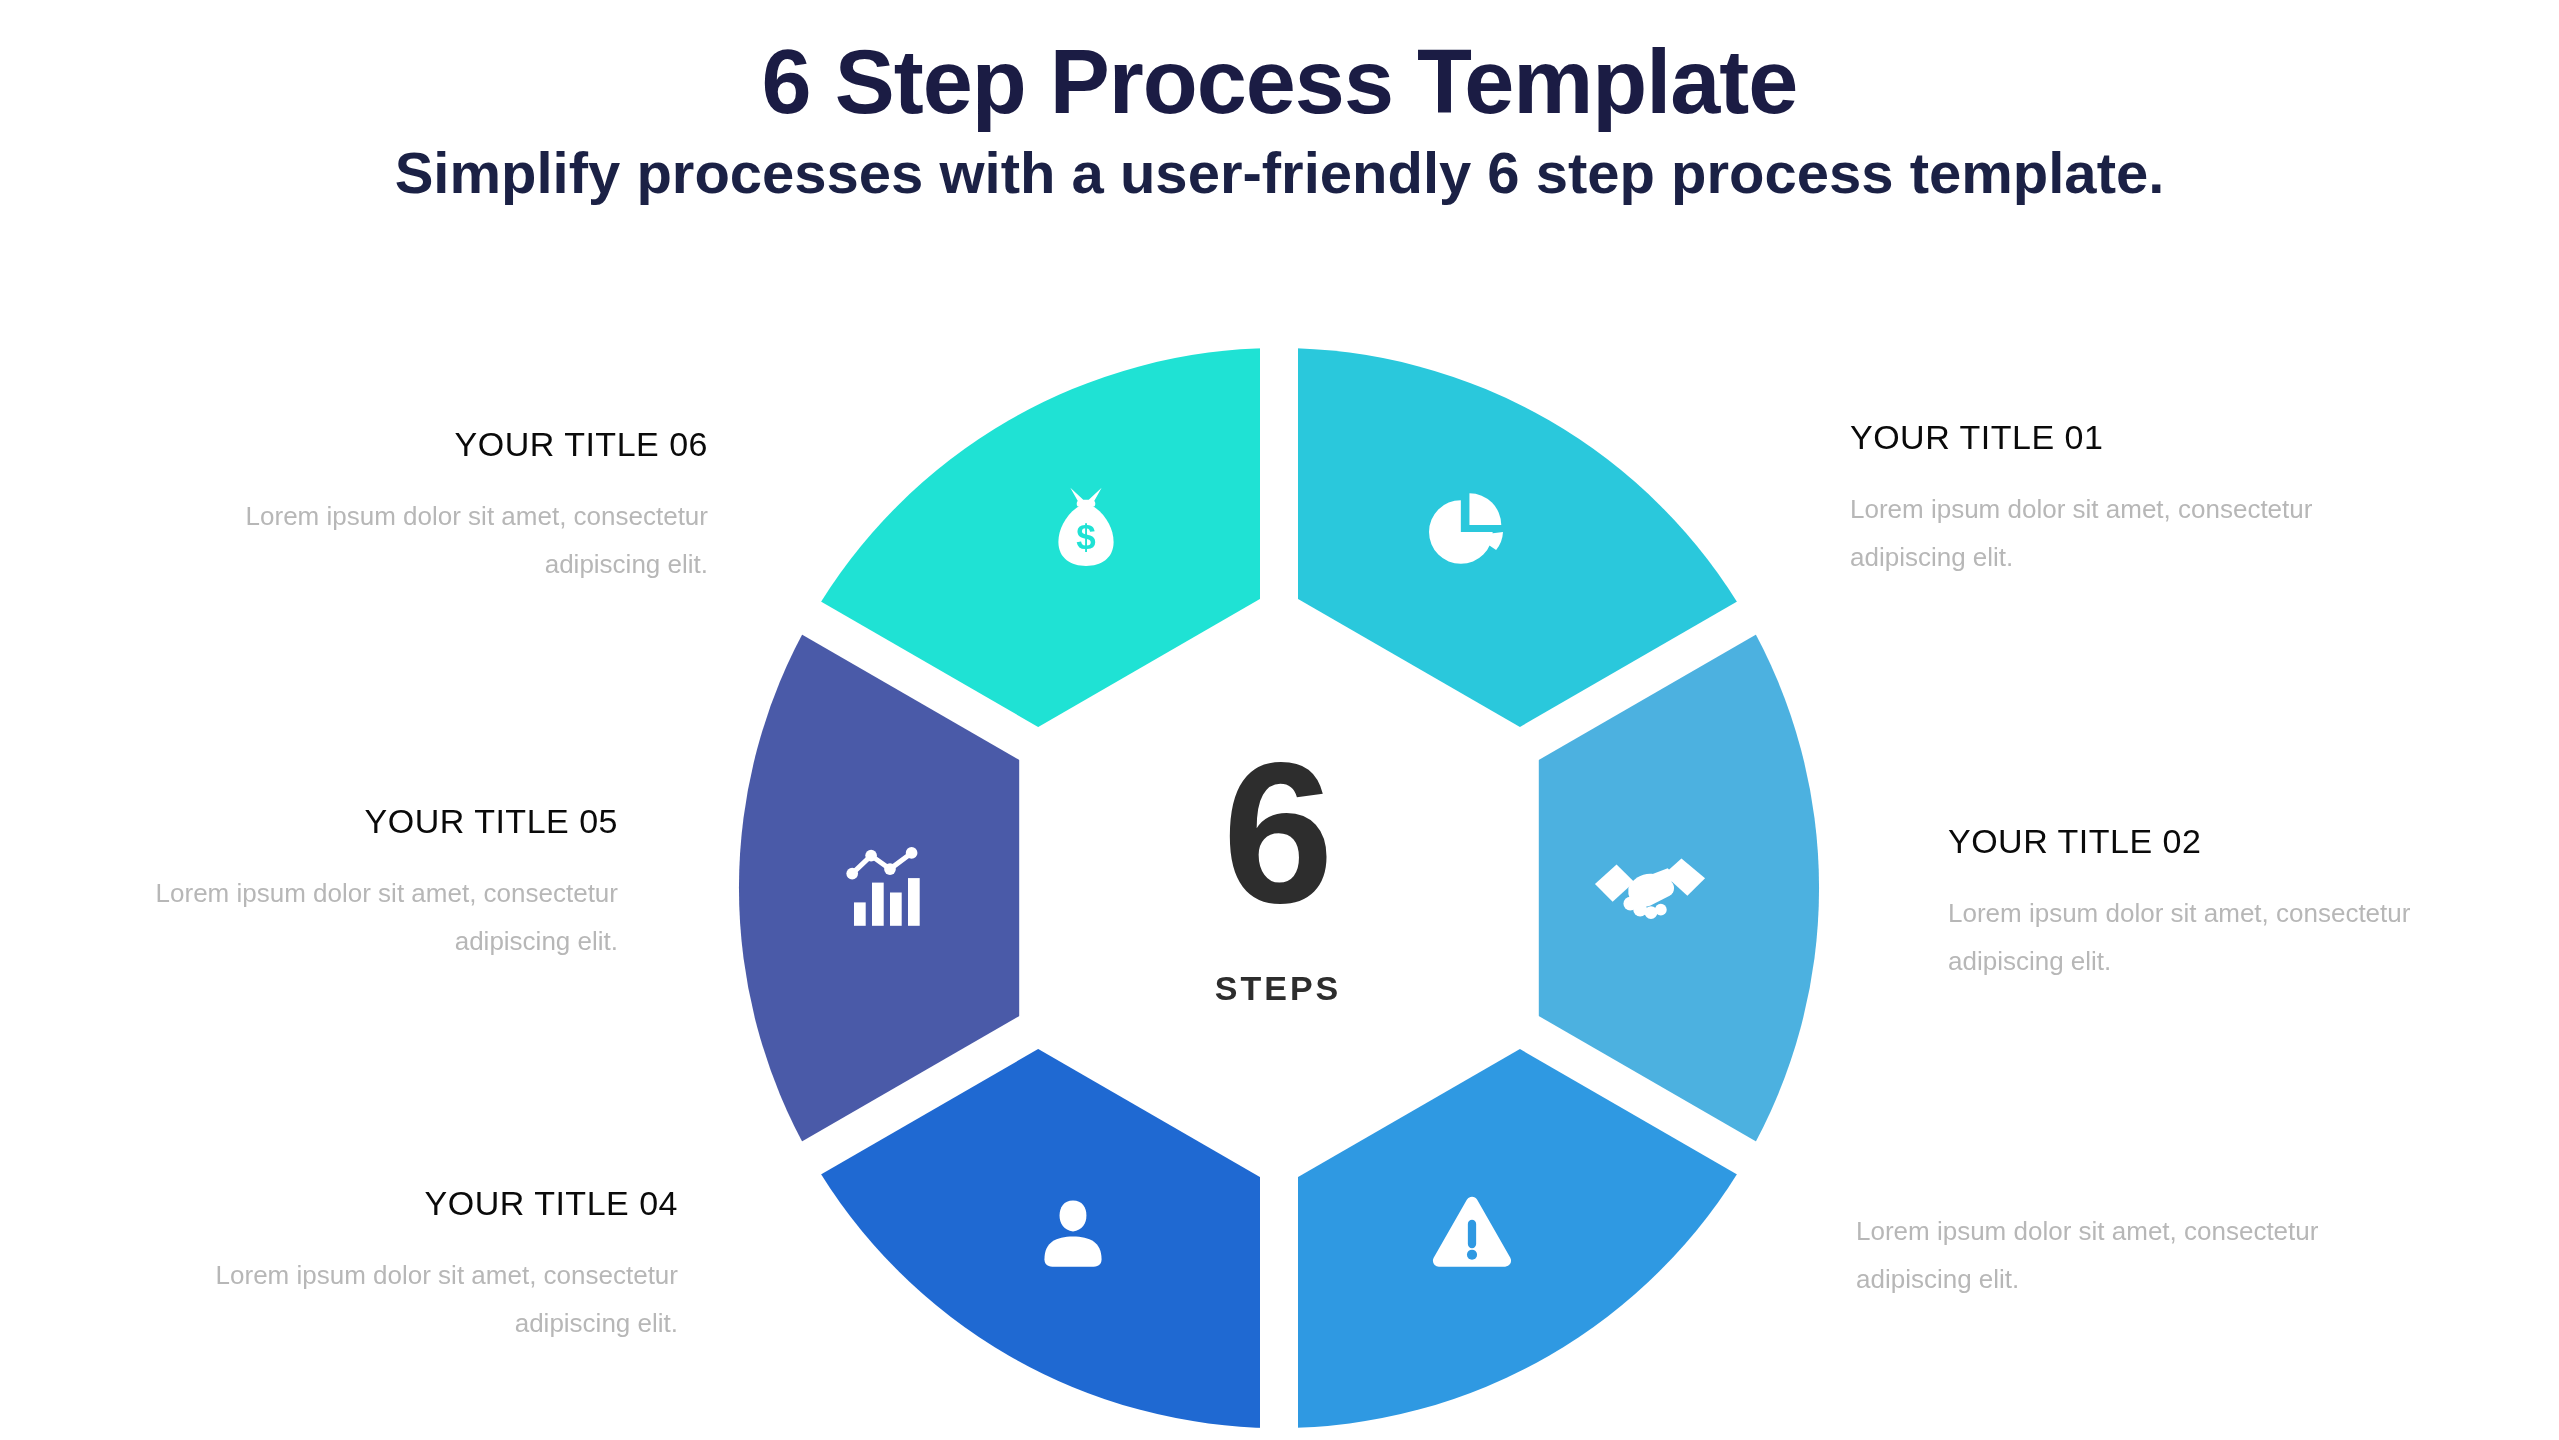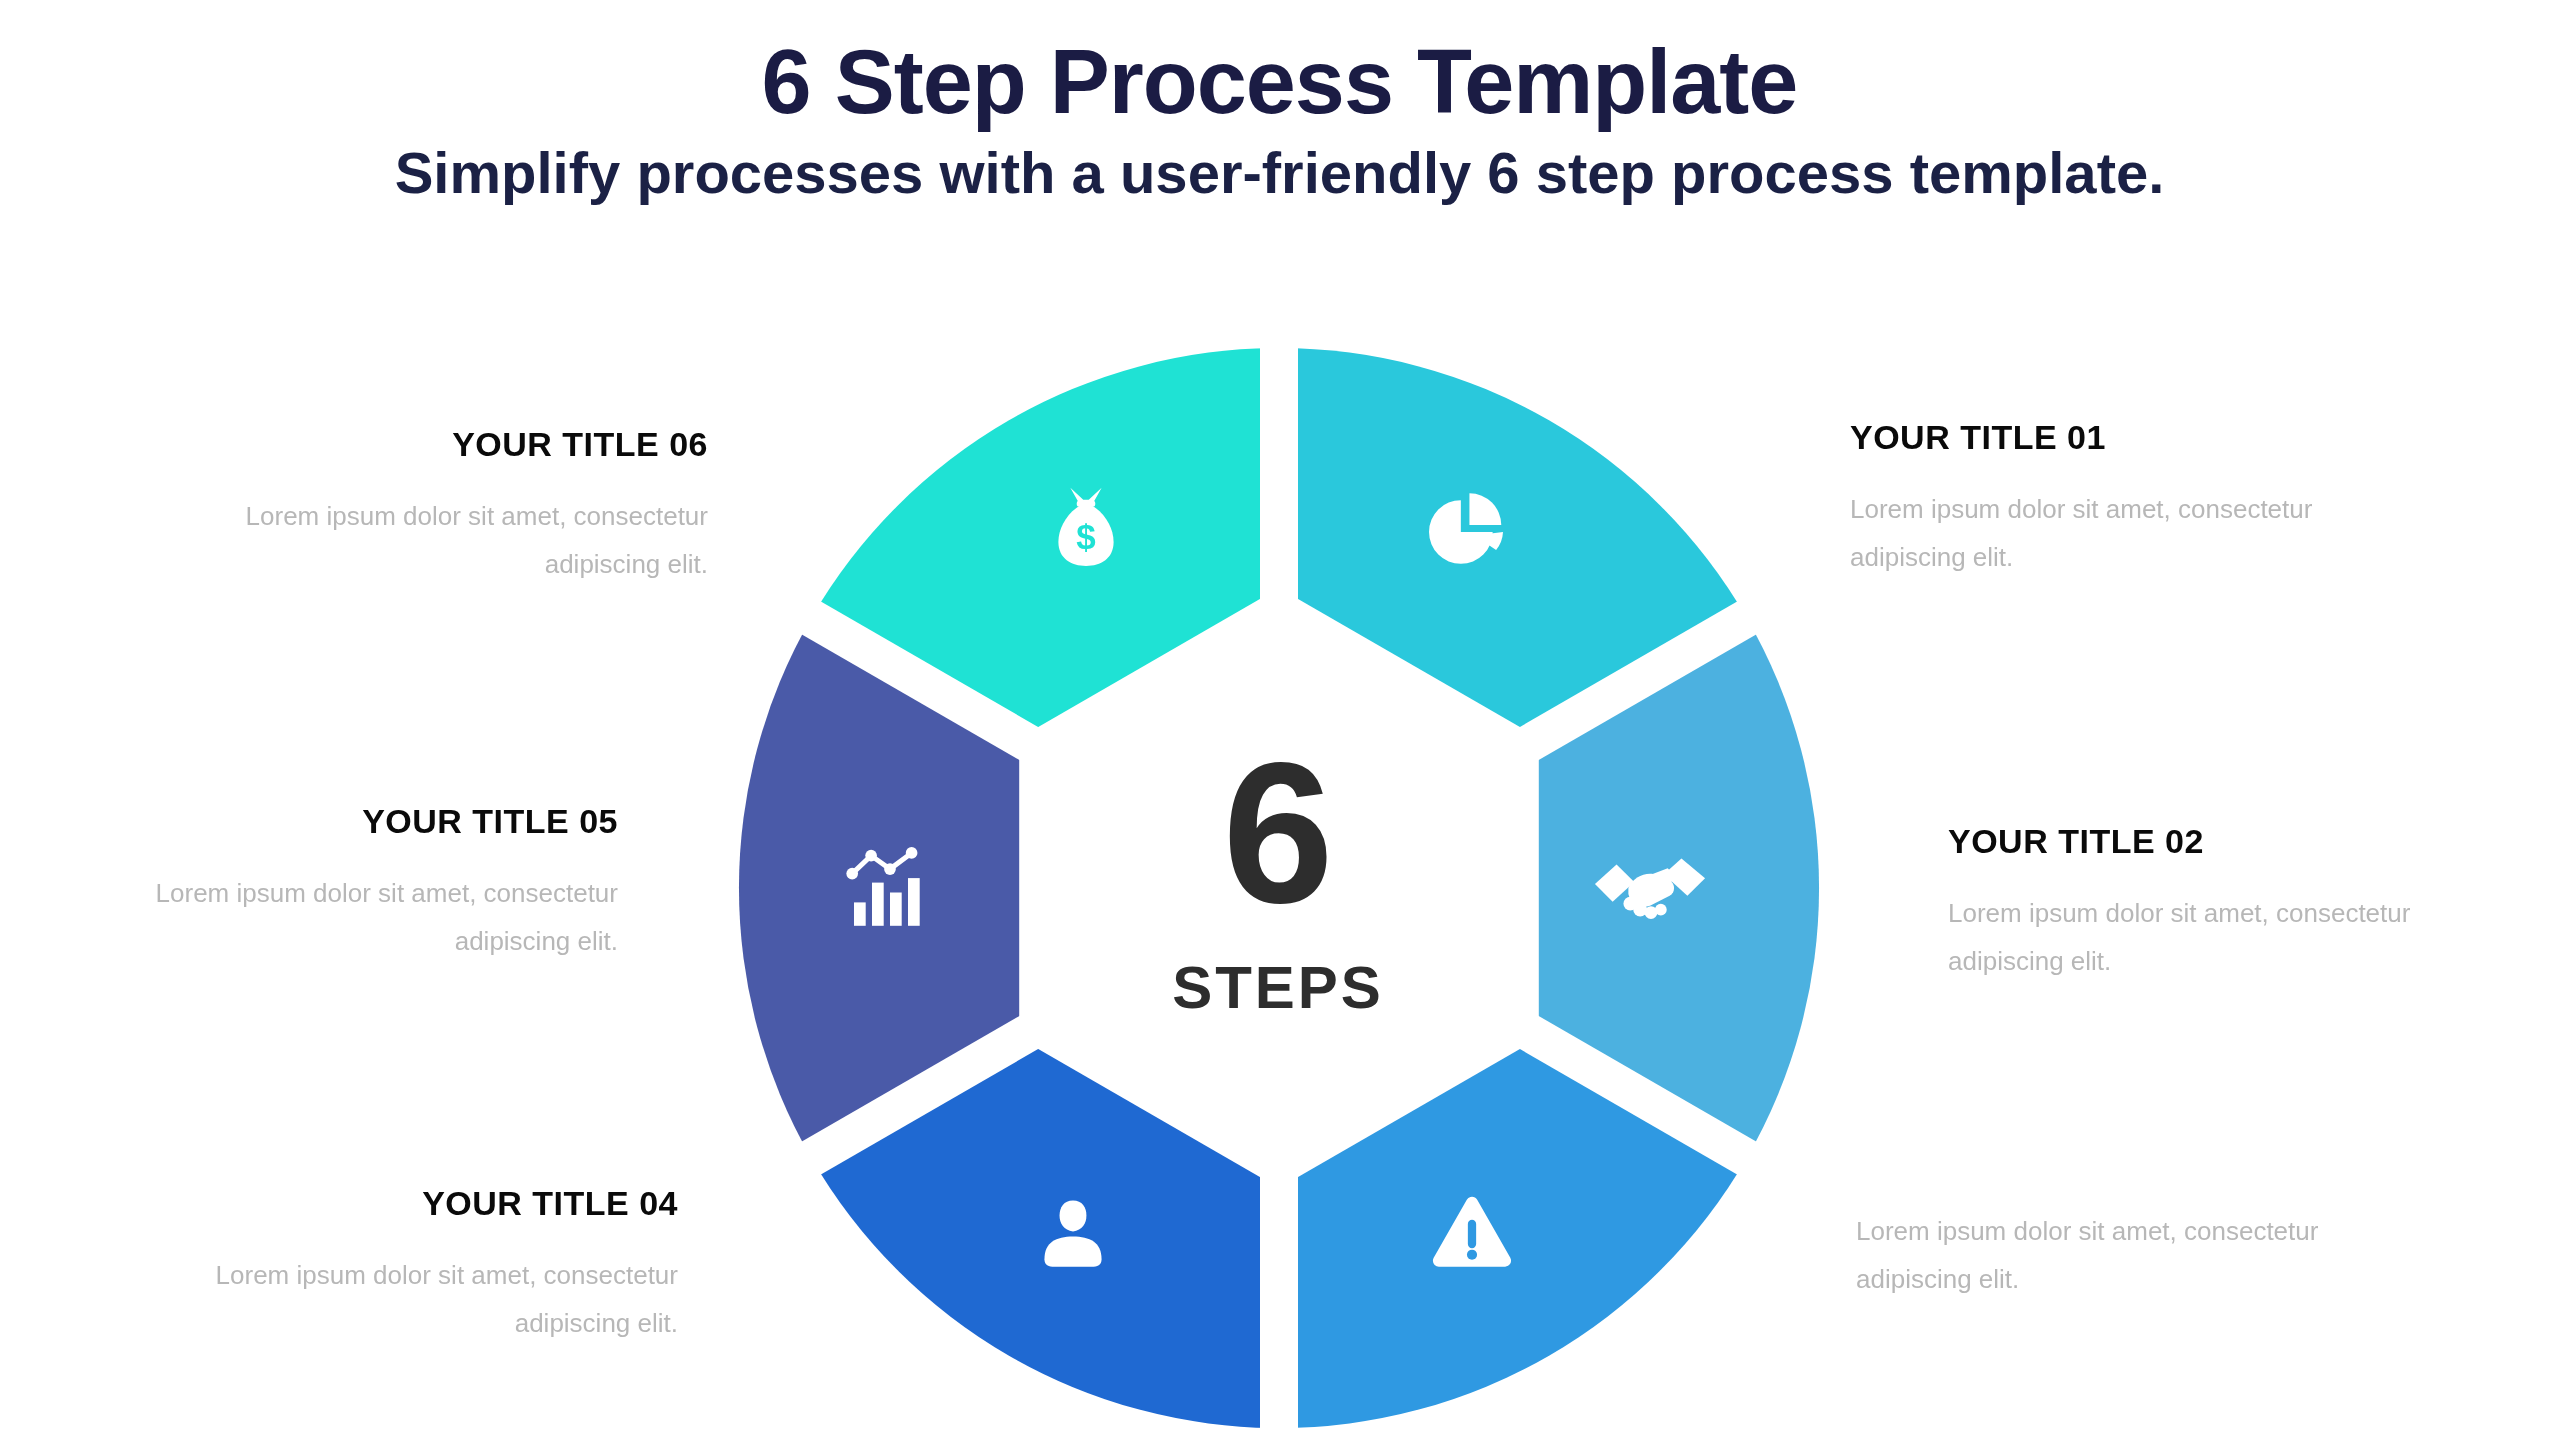--- a/index.html
+++ b/index.html
@@ -14,35 +14,35 @@
     font-size:58px;line-height:66px;font-weight:700;color:#1b2145;}
 
   
   .wheel-svg{position:absolute;left:734px;top:343px;width:1090px;height:1090px;}
   .gap-line{stroke:#fff;stroke-width:38;fill:none;}
   .center-hex{fill:#fff;}
 
   .center-text{position:absolute;left:1278px;top:733px;transform:translateX(-50%);
     text-align:center;color:#2d2d2d;}
   .center-number{font-size:200px;line-height:200px;font-weight:800;margin:0;}
-  .center-label{font-size:60px;line-height:50px;font-weight:800;letter-spacing:3px;margin:30px 0 0 0;}
+  .center-label{font-size:34px;line-height:50px;font-weight:800;letter-spacing:3px;margin:30px 0 0 0;}
 
   
   .seg-icon{position:absolute;width:120px;height:100px;display:flex;
     align-items:center;justify-content:center;}
   .icon-money{left:1026px;top:480px;}
   .icon-pie{left:1406px;top:482px;}
   .icon-hand{left:1590px;top:838px;}
   .icon-chart{left:830px;top:838px;}
   .icon-warn{left:1412px;top:1184px;}
   .icon-person{left:1013px;top:1184px;}
 
   
   .step-block{position:absolute;width:480px;}
-  .step-block .step-title{margin:0;font-size:34px;line-height:44px;font-weight:700;
+  .step-block .step-title{margin:0;font-size:34px;line-height:44px;font-weight:400;
     letter-spacing:.5px;color:#0a0a0a;}
   .step-block .step-desc{margin:26px 0 0 0;font-size:26px;line-height:48px;
     font-weight:400;color:#b7b7b7;}
   .align-left{text-align:left;}
   .align-right{text-align:right;}
   .b01{left:1850px;top:415px;}
   .b02{left:1948px;top:819px;}
   .b03{left:1856px;top:1181px;}
   .b04{right:1881px;top:1181px;}
   .b05{right:1941px;top:799px;}

